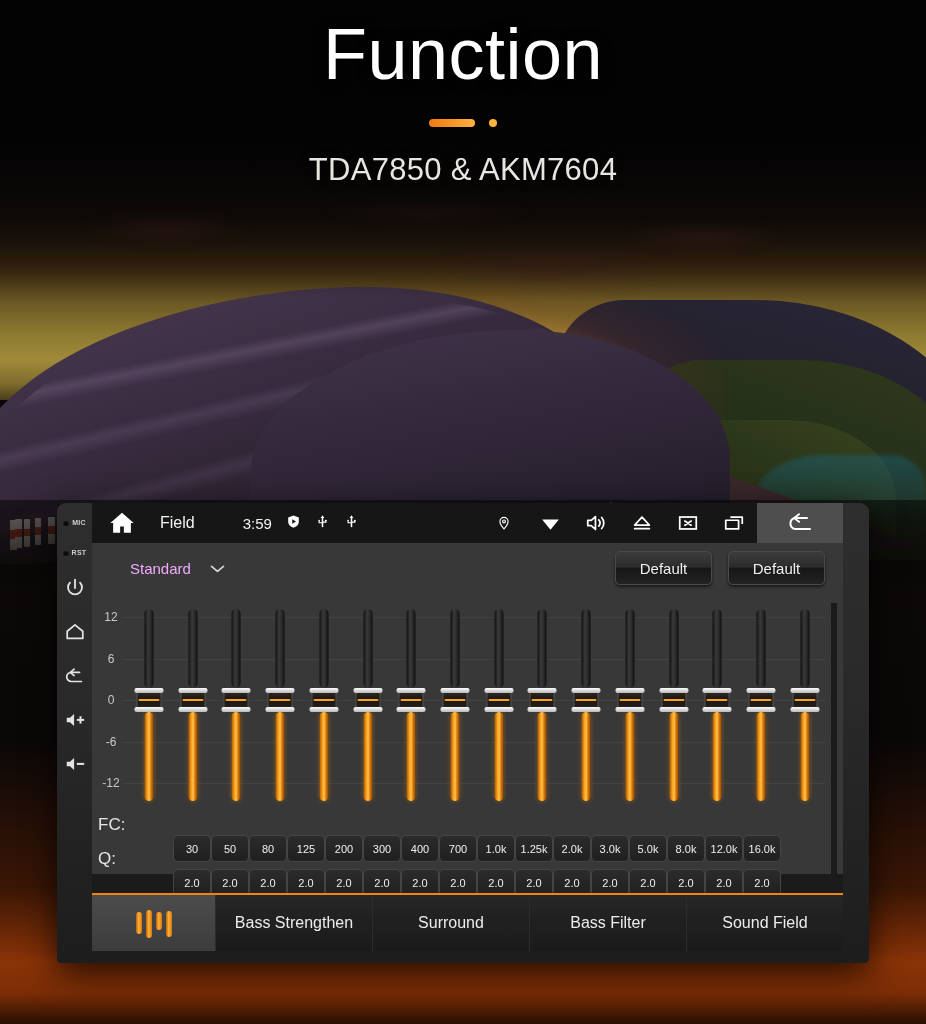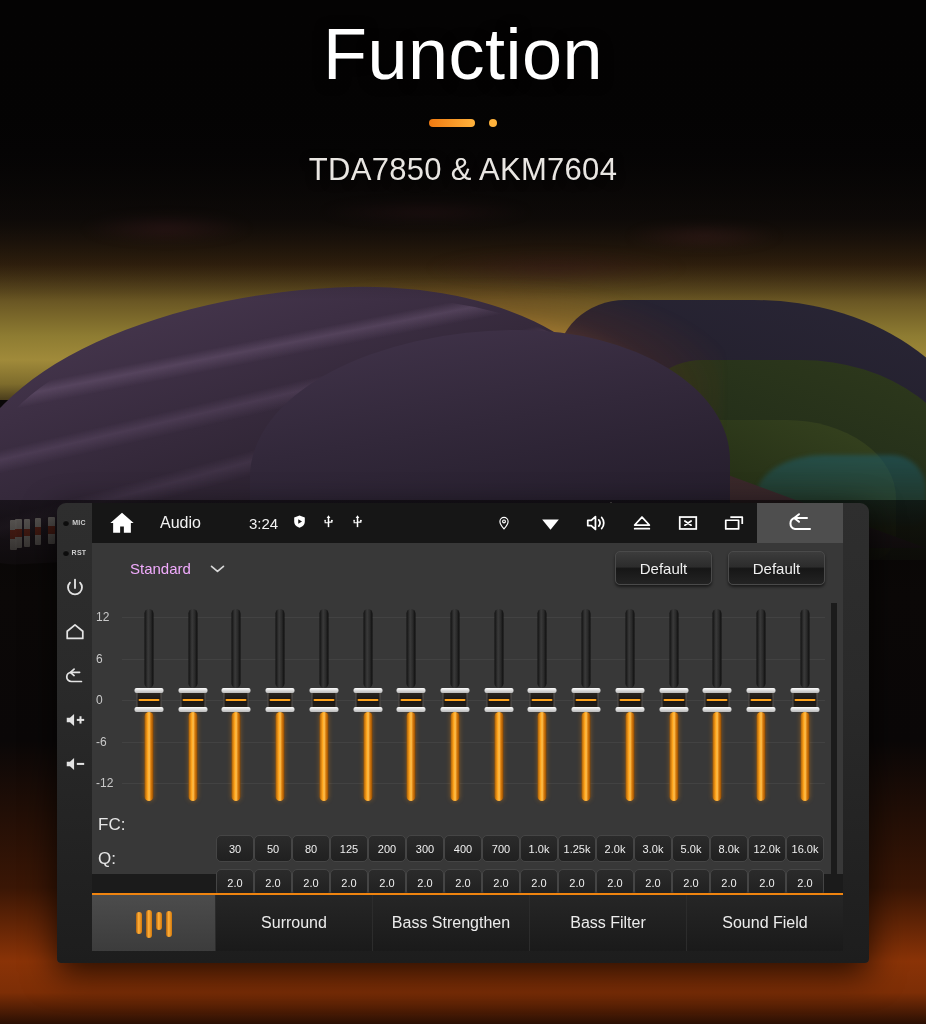--- a/index.html
+++ b/index.html
@@ -210,21 +210,21 @@
     padding: 10px 0 0 0; display: flex;
   }
   #eqinner { width: 745px; position: relative; }
   .eq-right-strip {
     position: absolute; right: 0; top: 0; width: 6px; height: 100%;
     background: #1b1b1b;
   }
   #eqgrid { position: absolute; left: 0; top: 0; width: 739px; height: 188px; }
   .gridline { position: absolute; left: 30px; right: 6px; height: 1px; background: rgba(255,255,255,.055); }
   .axlabel {
-    position: absolute; left: 4px; width: 30px; text-align: left;
+    position: absolute; left: 4px; width: 30px; text-align: center;
     color: #c9c9c9; font-size: 12px; transform: translateY(-50%);
   }
   #sliders {
     position: absolute; left: 38px; top: 0; width: 694px; height: 188px;
     display: flex; justify-content: space-between;
   }
   .sl { width: 38px; height: 188px; position: relative; }
   .sl-track-top {
     position: absolute; left: 50%; transform: translateX(-50%);
     top: 8px; width: 9px; height: 76px; border-radius: 5px;
@@ -256,21 +256,21 @@
     transform: translateY(-50%); background: #ffa41c; border-radius: 1px;
   }
 
   
   .vrow { height: 40px; display: flex; align-items: center; position: relative; }
   .vrow .rlabel {
     position: absolute; left: 6px; width: 34px; color: #e6e6e6;
     font-size: 17px; font-weight: 500;
   }
   .cells {
-    position: absolute; left: 38px; width: 694px; display: flex; justify-content: flex-end; margin-top: 47px;
+    position: absolute; left: 38px; width: 694px; display: flex; justify-content: center; margin-top: 47px;
   }
   .cell {
     width: 38px; height: 27px; border-radius: 5px;
     background: linear-gradient(to bottom, #2b2b2b, #202020);
     border: 1px solid #454545; color: #efefef; font-size: 11px;
     display: flex; align-items: center; justify-content: center;
   }
 
   
   #tabbar {
@@ -399,22 +399,22 @@
   </div>
 
   <div id="screen">
 
     <div id="statusbar">
       <div class="sb-home">
         <svg viewBox="0 0 24 24" fill="#fff">
           <path d="M12 3.2 L22 12 L19.6 12 L19.6 20.4 L13.6 20.4 L13.6 15 L10.4 15 L10.4 20.4 L4.4 20.4 L4.4 12 L2 12 Z"></path>
         </svg>
       </div>
-      <div class="sb-title">Audio</div>
-      <div class="sb-time">3:24</div>
+      <div class="sb-title">Field</div>
+      <div class="sb-time">3:59</div>
       <div class="sb-mid">
         <span>
           <svg viewBox="0 0 24 24" fill="#fff">
               <path d="M12 2.5 L20.5 5.5 L20.5 12 C20.5 17.2 16.6 20.6 12 22 C7.4 20.6 3.5 17.2 3.5 12 L3.5 5.5 Z"></path>
               <path d="M10 8.5 L16 12 L10 15.5 Z" fill="#161616"></path>
             </svg>
         </span>
         <span>
           <svg viewBox="0 0 24 24" fill="#fff">
               <rect x="10.8" y="6" width="2.4" height="15"></rect>
@@ -724,24 +724,24 @@
     <div id="tabbar">
         <div class="tab active">
           <span class="tab-eq-icon">
             <i></i>
             <i></i>
             <i></i>
             <i></i>
           </span>
         </div>
         <div class="tab">
+          <span>Bass Strengthen</span>
+        </div>
+        <div class="tab">
           <span>Surround</span>
-        </div>
-        <div class="tab">
-          <span>Bass Strengthen</span>
         </div>
         <div class="tab">
           <span>Bass Filter</span>
         </div>
         <div class="tab">
           <span>Sound Field</span>
         </div>
       </div>
   </div>
 </div>

